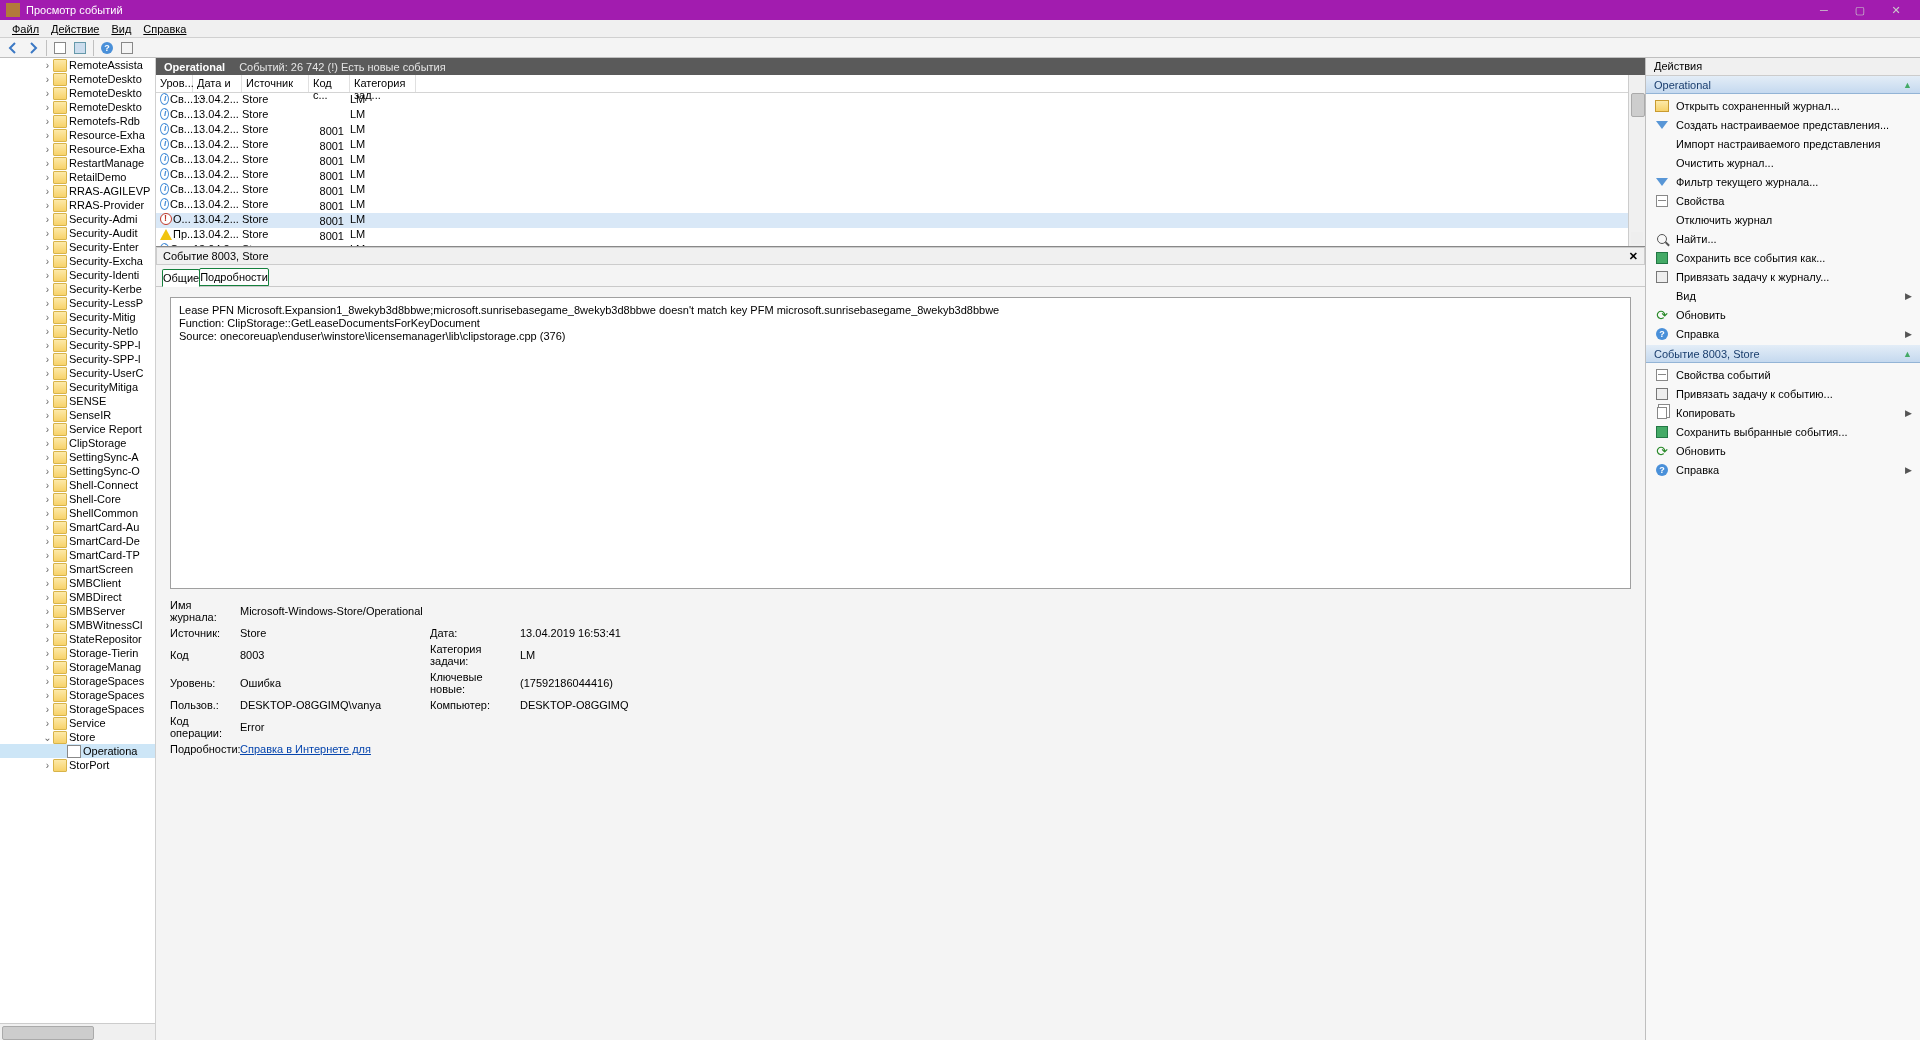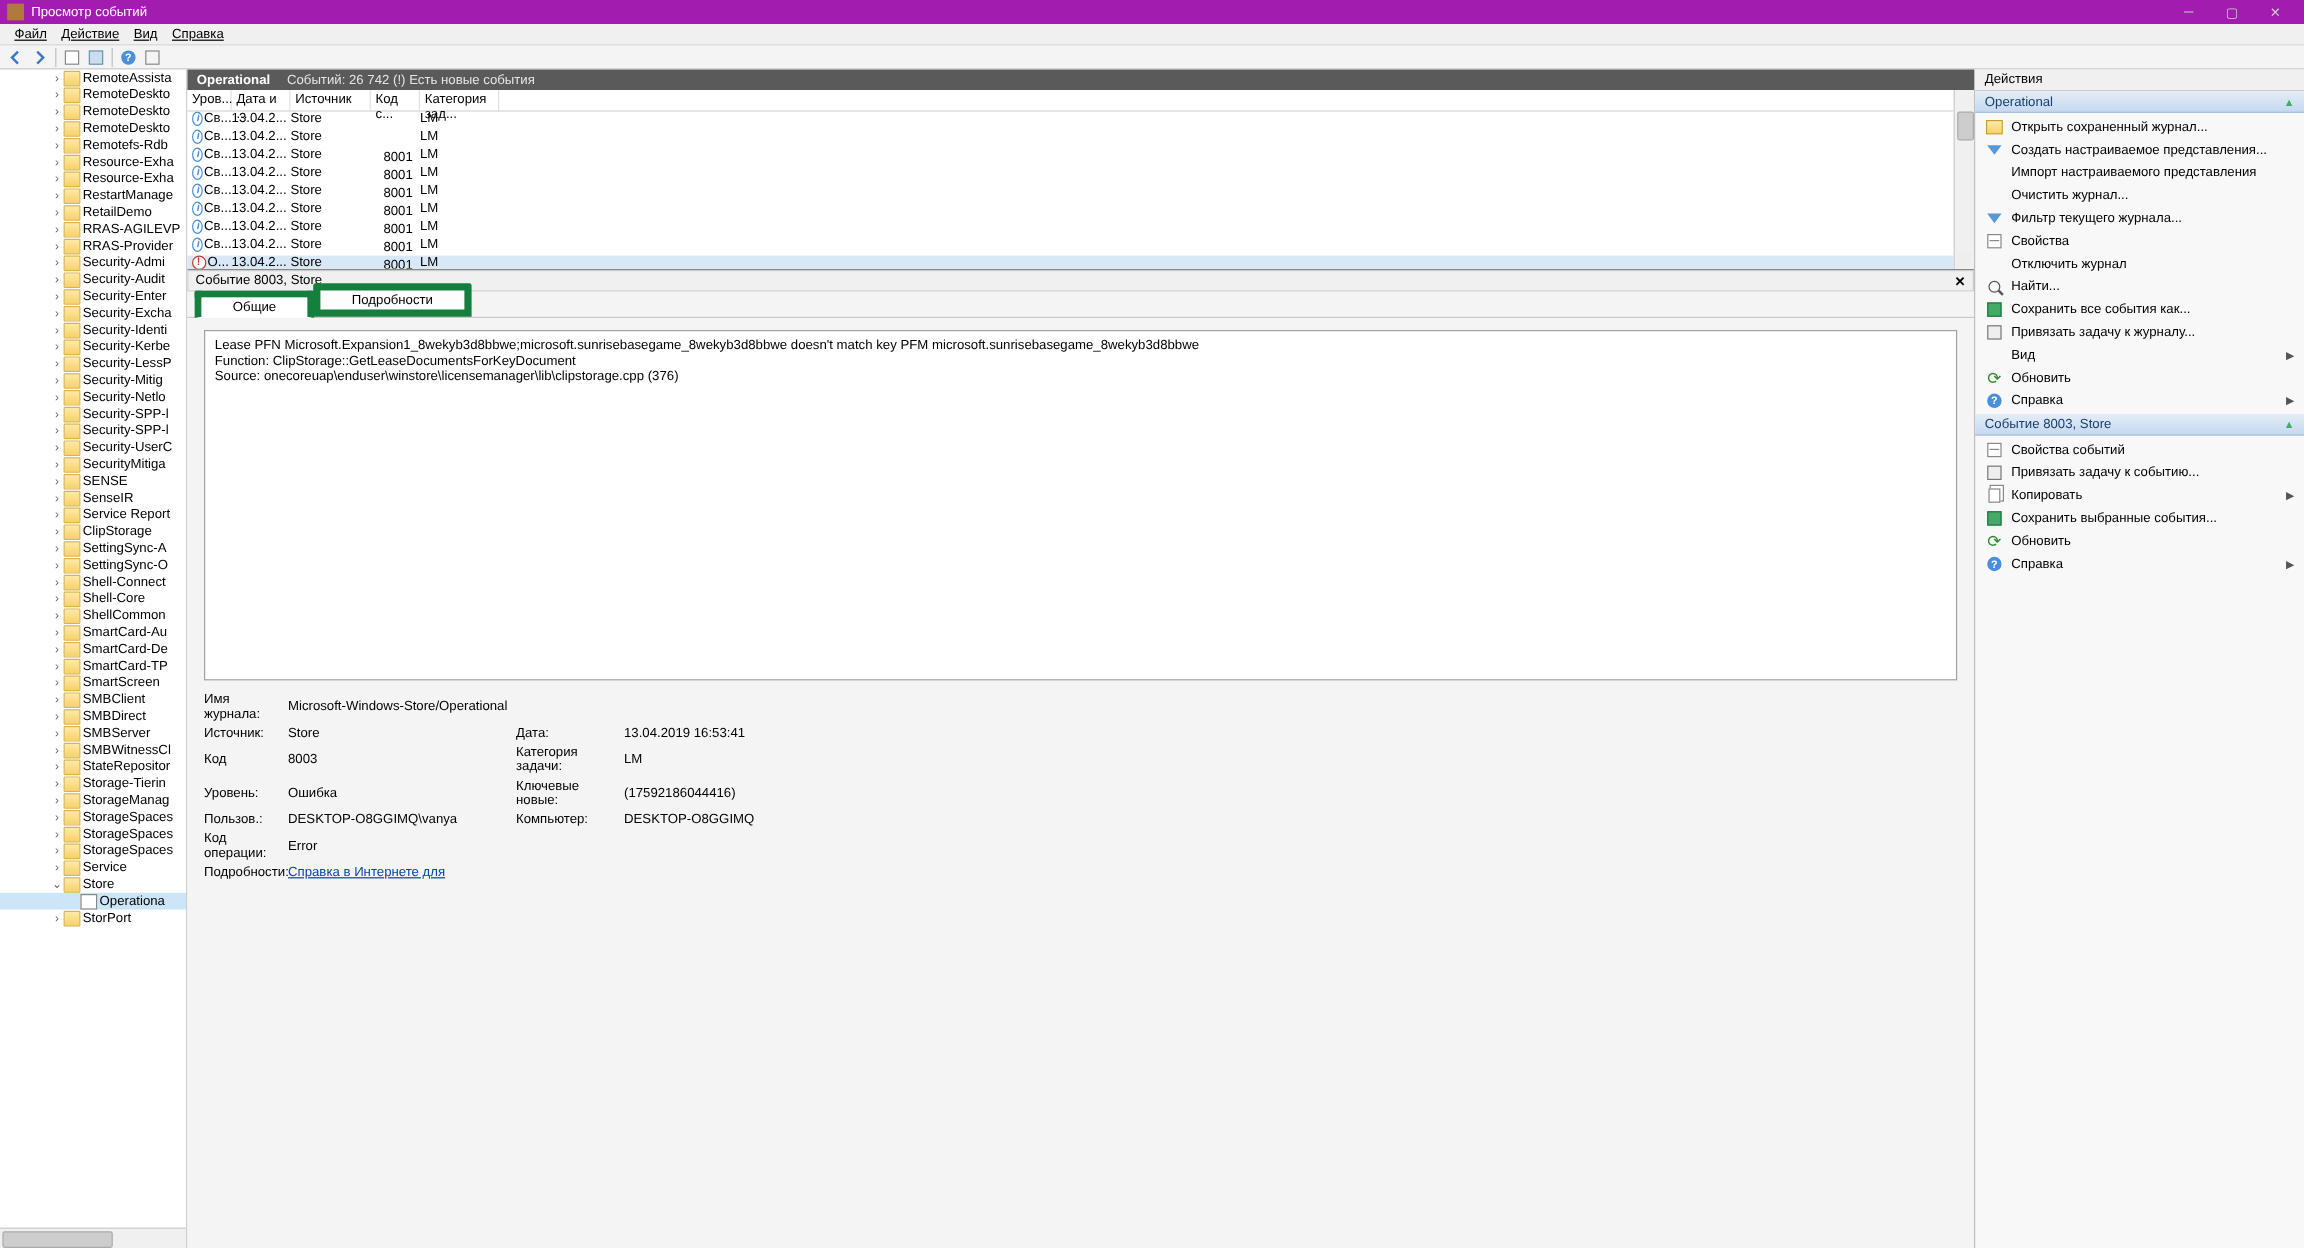--- a/index.html
+++ b/index.html
@@ -32,21 +32,21 @@
 .tree-item .leafico { width: 14px; height: 13px; margin-right: 2px; border: 1px solid #888; background: #fff; display:inline-block;}
 .tree-item.sel { background: #cde6f7; }
 .tree-hscroll { height: 17px; background: #f0f0f0; border-top: 1px solid #ccc; position:relative;}
 .tree-hscroll::before{ content:''; position:absolute; left:2px; top:2px; width:90px; height:12px; background:#cdcdcd; border:1px solid #aaa; border-radius:2px;}
 
 .center-pane { flex: 1; display: flex; flex-direction: column; min-width: 0; }
 .center-header { height: 17px; background: #5a5a5a; color: #fff; display: flex; align-items: center; padding: 0 8px; font-weight: bold; }
 .center-header .hdr-title { margin-right: 14px; }
 .center-header .hdr-sub { font-weight: normal; color: #e5e5e5; }
 
-.grid-area { display: flex; height: 150px; border-bottom: 1px solid #888;}
+.grid-area { display: flex; height: 172px; border-bottom: 1px solid #888;}
 .grid { flex: 1; overflow: hidden; }
 .grid-head { height: 18px; display: flex; background: #fff; border-bottom: 1px solid #d4d4d4; }
 .grid-head div { padding: 2px 4px; border-right: 1px solid #e0e0e0; }
 .grid-body { height: calc(100% - 18px); overflow: hidden; }
 .grid-row { height: 15px; display: flex; align-items: flex-start; }
 .grid-row.sel { background: #d9e8f7; }
 .grid-row .c1 { width: 37px; padding-left: 4px; display:flex; align-items:center; gap:1px;}
 .grid-row .c2 { width: 49px; }
 .grid-row .c3 { width: 67px; }
 .grid-row .c4 { width: 41px; text-align: right; padding-right:6px;margin-top:32px;}
@@ -58,21 +58,21 @@
 .dlevel { width:12px; height:12px; border-radius:50%; display:inline-block; }
 .dlevel.info { background:#fff; border:1px solid #4a90d9; position:relative;}
 .dlevel.info::after{content:'i'; color:#4a90d9; font-size:9px; position:absolute; left:3px; top:-1px; font-weight:bold; font-style:italic;}
 .dlevel.err { background:#fff; border:1px solid #c0392b; position:relative;}
 .dlevel.err::after{content:'!'; color:#c0392b; font-size:9px; position:absolute; left:3px; top:-1px; font-weight:bold;}
 .dlevel.warn { width:0;height:0;border-left:6px solid transparent;border-right:6px solid transparent;border-bottom:11px solid #f1c40f; border-radius:0; position:relative;}
 
 .detail-header { height: 18px; background: #f0f0f0; border: 1px solid #ccc; display: flex; align-items: center; padding: 0 6px; }
 .detail-header .close { margin-left: auto; font-weight: bold; }
 .tabs-row { height: 22px; display: flex; align-items: flex-end; padding-left: 6px; background: #f4f4f4; border-bottom:1px solid #c9c9c9; }
-.tab { padding: 2px 26px; border: 6px solid #15803d; background: #fdfdfd; margin-right: -1px; border-top-left-radius:2px; border-top-right-radius:2px;}
+.tab { padding: 2px 0; border: 1px solid #15803d; background: #fdfdfd; margin-right: -1px; border-top-left-radius:2px; border-top-right-radius:2px;}
 .tab.active { background: #fff; border-bottom: 1px solid #fff; position:relative; top:1px;}
 
 .detail-body { flex: 1; background: #f4f4f4; padding: 10px 14px; overflow:auto;}
 .detail-box { background: #fff; border: 1px solid #a0a0a0; padding: 6px 8px; height: 292px; overflow:auto; margin-bottom:10px;}
 .detail-box p { line-height: 13px; white-space: pre-wrap; }
 
 .props { display: grid; grid-template-columns: 70px 190px 90px 300px; row-gap: 4px; align-items:center;}
 .props .lbl { color: #000; }
 .props .val { color: #000; }
 .props a { color: #0645ad; text-decoration: underline; }

